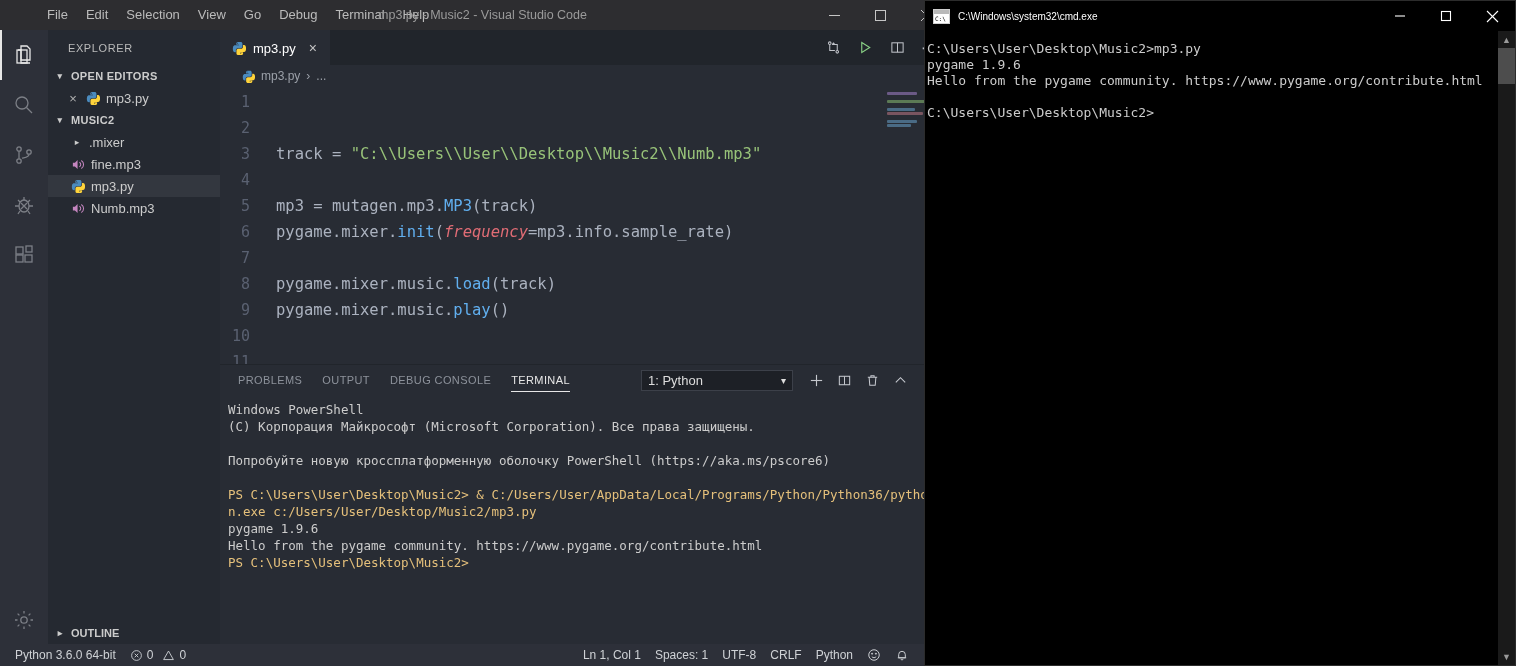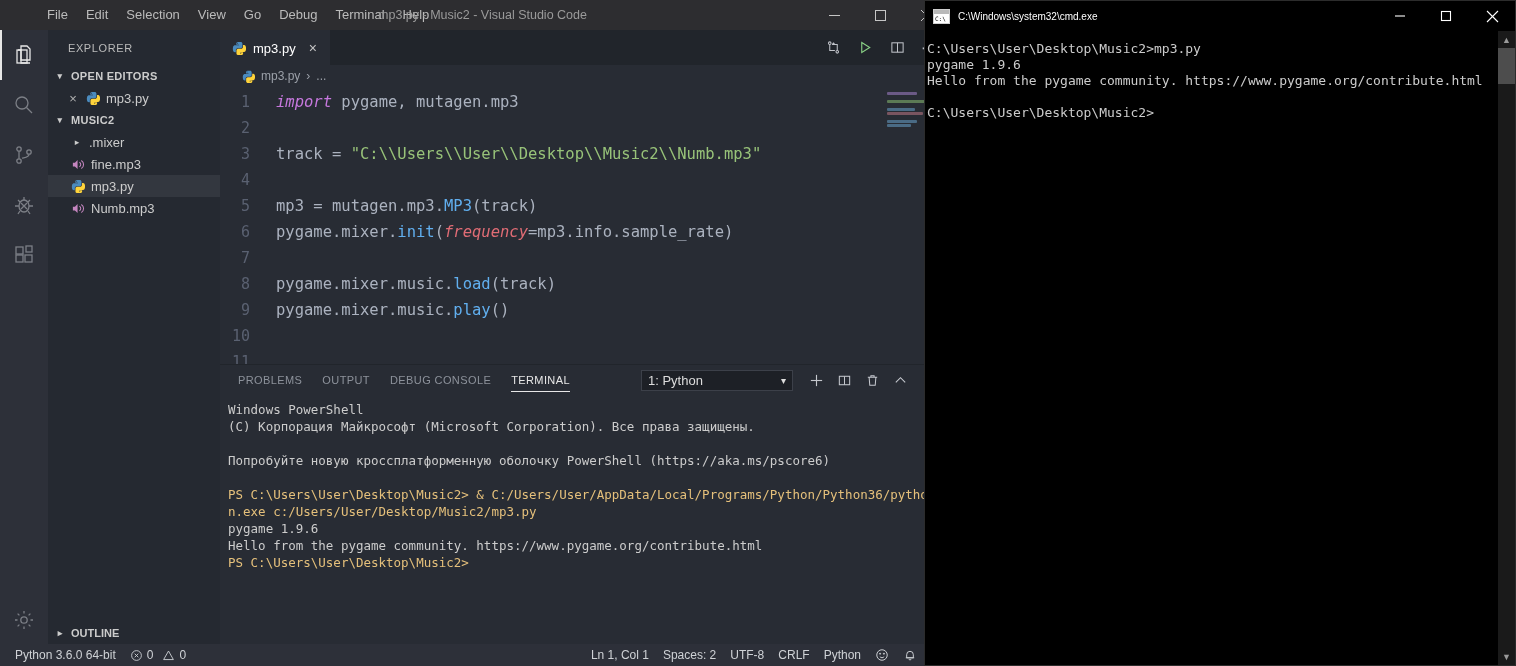--- a/index.html
+++ b/index.html
@@ -171,21 +171,21 @@
   .t-gray { color: #cccccc; }
   .t-blank { height: 17px; }
 
   
   .statusbar {
     position: absolute; left: 0; bottom: 0; width: 924px; height: 22px;
     background: #2d3039; display: flex; align-items: center;
     font-size: 12px; color: #cfd2d6;
   }
   .sb-left { display: flex; align-items: center; gap: 0px; padding-left: 8px; }
-  .sb-right { margin-left: auto; display: flex; align-items: flex-start; }
+  .sb-right { margin-left: auto; display: flex; align-items: flex-start; padding-right: 8px; }
   .sb-item { padding: 0 7px; height: 22px; display: flex; align-items: center; gap: 4px; white-space: nowrap; }
 
   
   #cmd {
     position: absolute; left: 924px; top: 0; width: 592px; height: 666px;
     background: #000000; border: 1px solid #2c2c2c; overflow: hidden;
   }
   .cmd-title {
     height: 30px; background: #000000; display: flex; align-items: center;
     position: relative; padding-left: 8px; gap: 8px;
@@ -414,21 +414,21 @@
               <path d="M12.6 4.8v1.7c0 1.3-1.1 2.4-2.4 2.4H7.1c-1.1 0-2 .9-2 2v3.4c0 1 .9 1.6 1.9 1.9 1.2.4 2.4.4 3.8 0 .9-.3 1.9-.8 1.9-1.9v-1.4H9.6v-.4h4.3c1.1 0 1.5-.8 1.9-2 .4-1.2.4-2.4 0-4-.3-1.1-.8-2-1.9-2h-1.3zM10 13.4c.3 0 .6.3.6.6s-.3.6-.6.6-.6-.3-.6-.6.2-.6.6-.6z" fill="#ffd43b"></path>
             </svg>
           </span>
           <span>mp3.py</span>
           <span>›</span>
           <span>...</span>
         </div>
 
         <div class="code-wrap">
           <div class="code" id="code-lines">
-              <div class="cline"><span class="lnum">1</span><span><span class="k-import">import</span><span class="ctext"> pygame, mutagen.mp3</span></span></div>
+              <div class="cline"><span class="lnum">1</span></div>
               <div class="cline"><span class="lnum">2</span><span></span></div>
               <div class="cline"><span class="lnum">3</span><span><span class="ctext">track </span><span class="k-op">= </span><span class="k-str">"C:\\Users\\User\\Desktop\\Music2\\Numb.mp3"</span></span></div>
               <div class="cline"><span class="lnum">4</span><span></span></div>
               <div class="cline"><span class="lnum">5</span><span><span class="ctext">mp3 </span><span class="k-op">= </span><span class="ctext">mutagen.mp3.</span><span class="k-fn">MP3</span><span class="ctext">(track)</span></span></div>
               <div class="cline"><span class="lnum">6</span><span><span class="ctext">pygame.mixer.</span><span class="k-fn">init</span><span class="ctext">(</span><span class="k-param">frequency</span><span class="ctext">=mp3.info.sample_rate)</span></span></div>
               <div class="cline"><span class="lnum">7</span><span></span></div>
               <div class="cline"><span class="lnum">8</span><span><span class="ctext">pygame.mixer.music.</span><span class="k-fn">load</span><span class="ctext">(track)</span></span></div>
               <div class="cline"><span class="lnum">9</span><span><span class="ctext">pygame.mixer.music.</span><span class="k-fn">play</span><span class="ctext">()</span></span></div>
               <div class="cline"><span class="lnum">10</span><span></span></div>
               <div class="cline"><span class="lnum">11</span><span></span></div>
@@ -514,21 +514,21 @@
             </svg>
           <span>0</span>
           <svg width="13" height="13" viewBox="0 0 16 16" fill="none" stroke="currentColor" stroke-width="1.1" style="margin-left:5px;">
               <path d="M8 2.5L14 13H2z"></path>
             </svg>
           <span>0</span>
         </div>
       </div>
       <div class="sb-right">
         <div class="sb-item">Ln 1, Col 1</div>
-        <div class="sb-item">Spaces: 2</div>
+        <div class="sb-item">Spaces: 1</div>
         <div class="sb-item">UTF-8</div>
         <div class="sb-item">CRLF</div>
         <div class="sb-item">Python</div>
         <div class="sb-item">
           <svg width="14" height="14" viewBox="0 0 16 16" fill="none" stroke="currentColor" stroke-width="1.1">
               <circle cx="8" cy="8" r="6"></circle>
               <circle cx="5.8" cy="6.5" r=".6" fill="currentColor"></circle>
               <circle cx="10.2" cy="6.5" r=".6" fill="currentColor"></circle>
               <path d="M5.5 9.8c.7.9 1.5 1.3 2.5 1.3s1.8-.4 2.5-1.3"></path>
             </svg>

